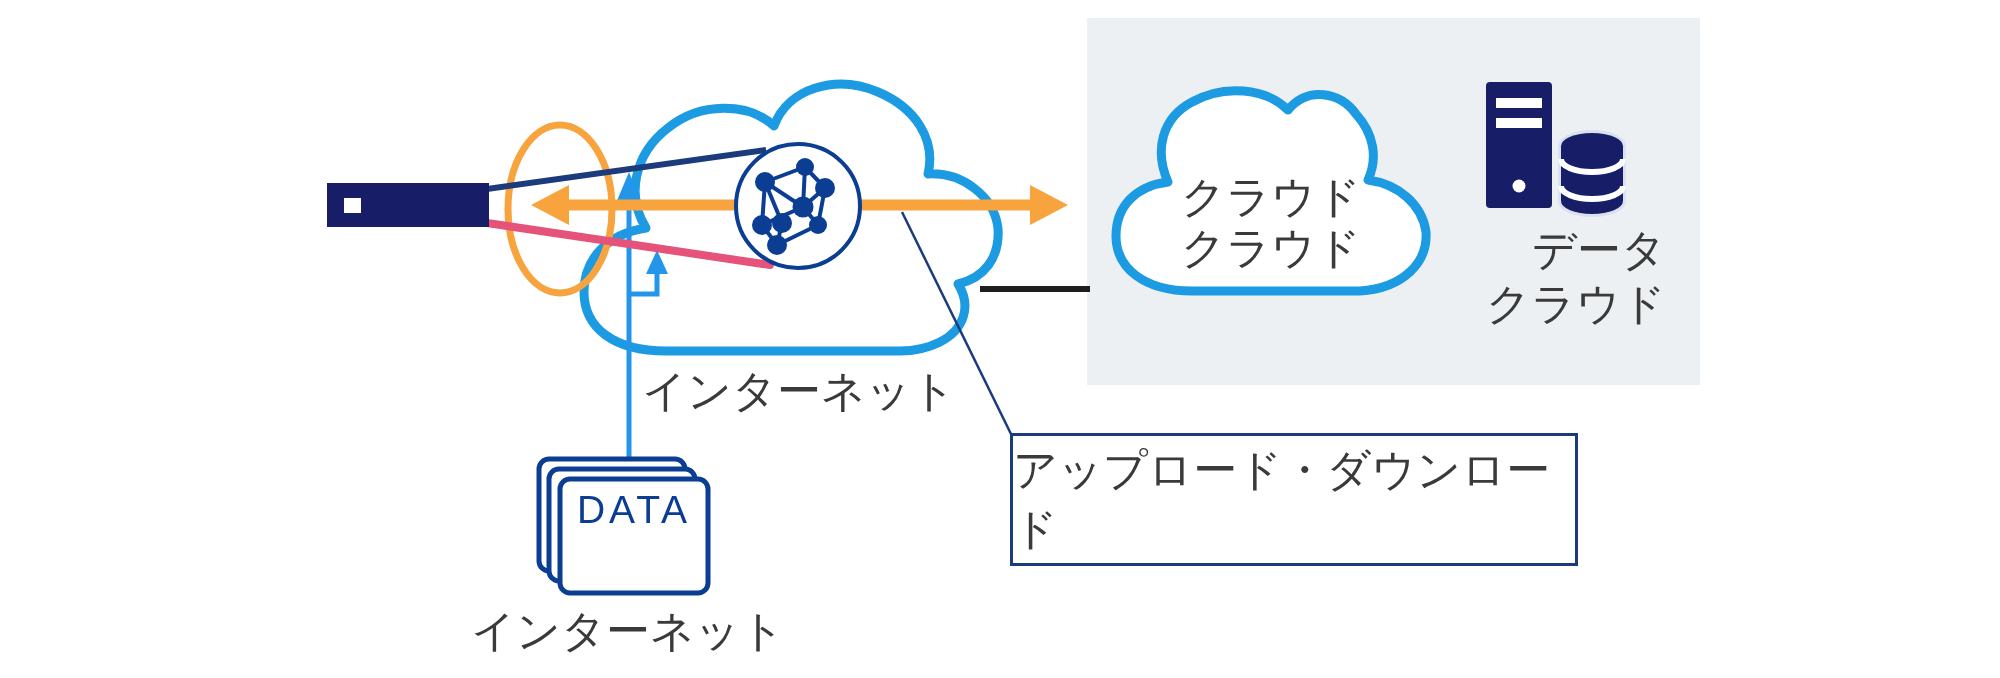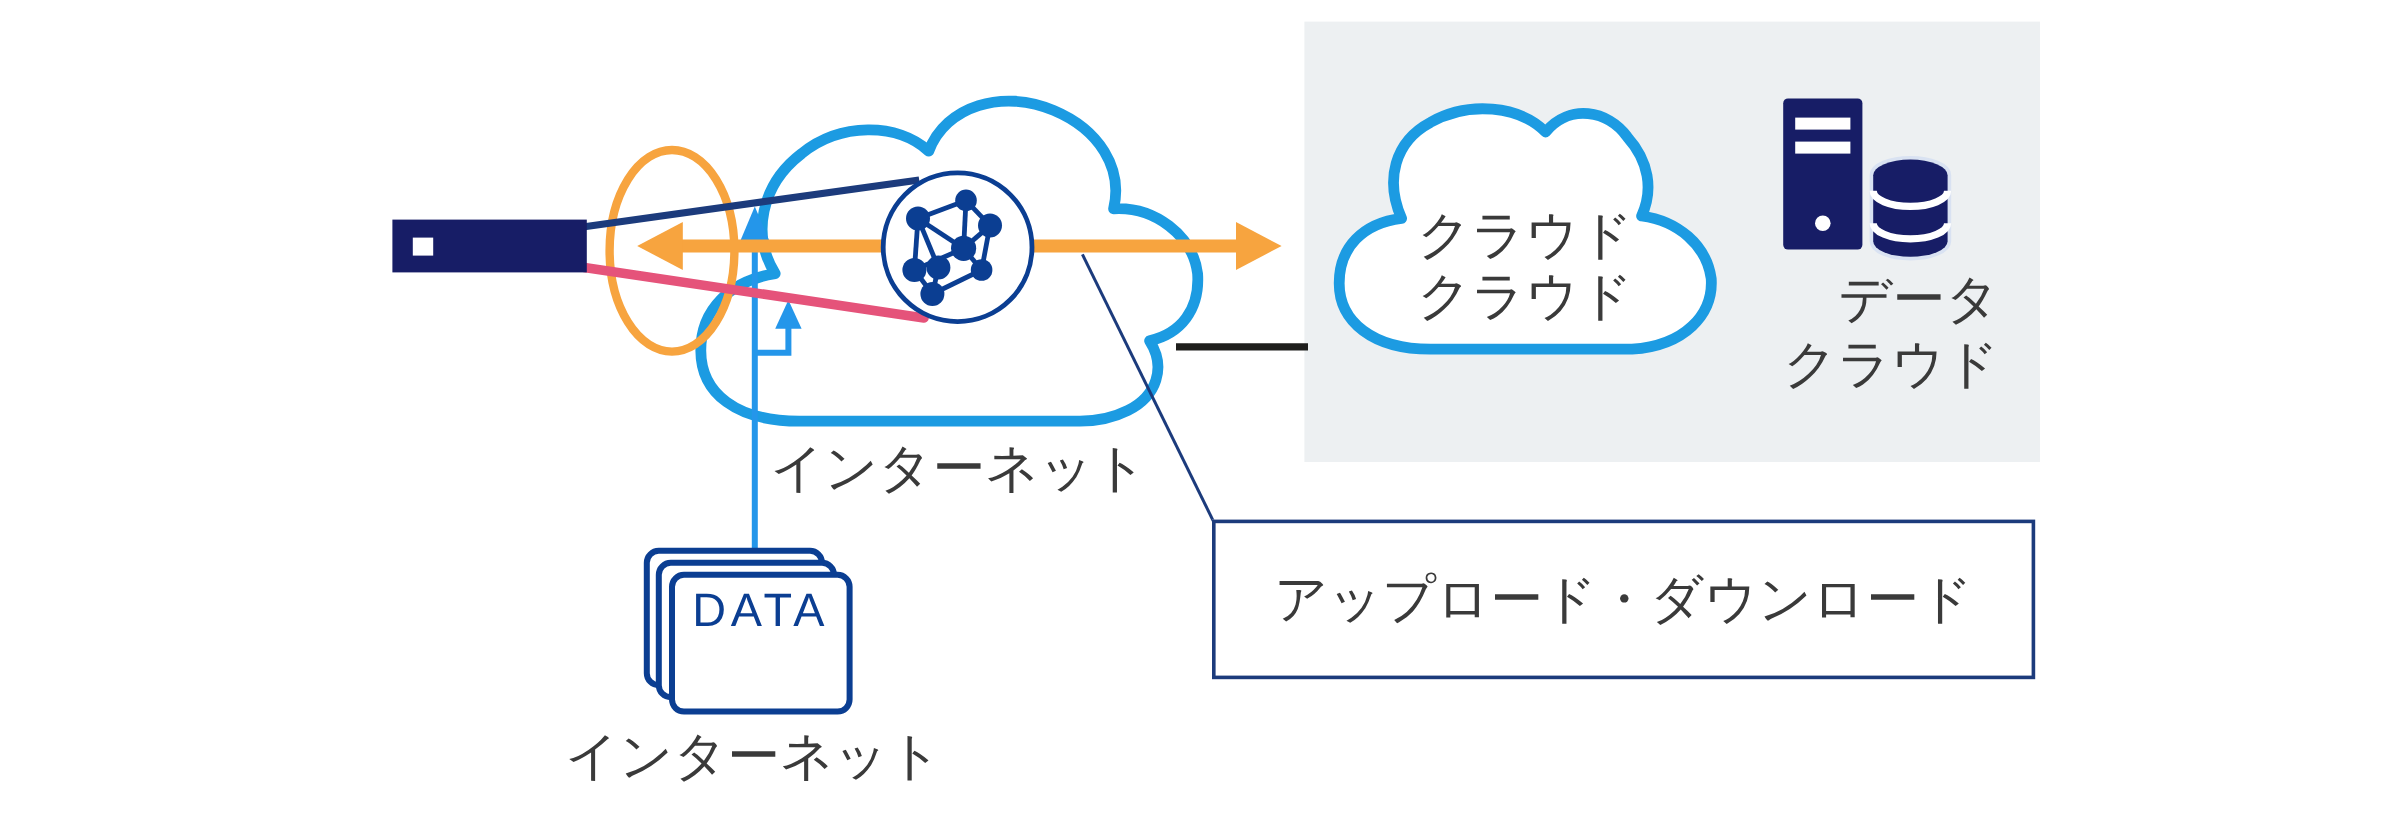--- a/index.html
+++ b/index.html
@@ -46,21 +46,21 @@
   .lbl{position:absolute;line-height:1.15;white-space:nowrap;}
   .center{transform:translateX(-50%);text-align:right;}
   .jp{font-size:44px;color:var(--text-gray);}
   .sdwan{left:381px;top:260px;font-size:43px;line-height:1.1;}
   .gateway{left:668px;top:283px;font-size:56px;letter-spacing:2px;color:var(--text-gray);}
   .internet{left:799px;top:366px;}
   .cloudsvc{left:1271px;top:171px;line-height:1.17;}
   .dcenter{left:1576px;top:223px;line-height:1.23;}
   .datatxt{left:634px;top:488px;font-size:39px;letter-spacing:4px;color:var(--icon-navy);}
   .bigfiles{left:628px;top:606px;}
-  .udbox{position:absolute;left:1010px;top:433px;width:686px;height:133px;
+  .udbox{position:absolute;left:1010px;top:433px;width:568px;height:133px;
          background:#ffffff;border:3px solid var(--line-navy);box-sizing:border-box;
          display:flex;align-items:center;justify-content:center;}
   .udbox span{font-size:44px;color:var(--text-gray);}
 </style>
 </head>
 <body>
 
 <div id="stage">
 
   <svg id="shapes" width="2000" height="678" viewBox="0 0 2000 678">

